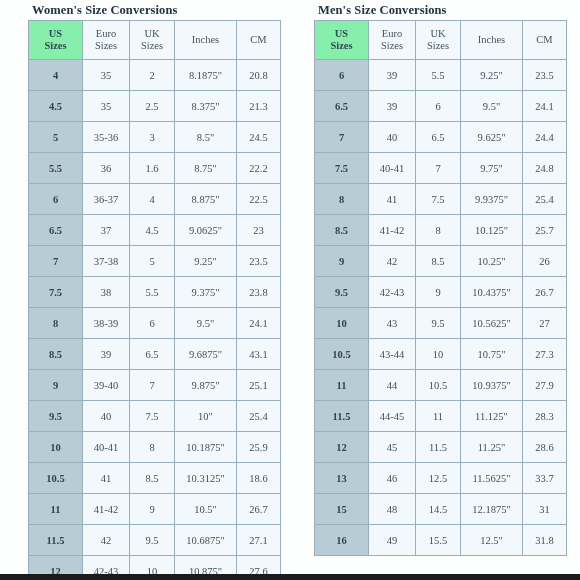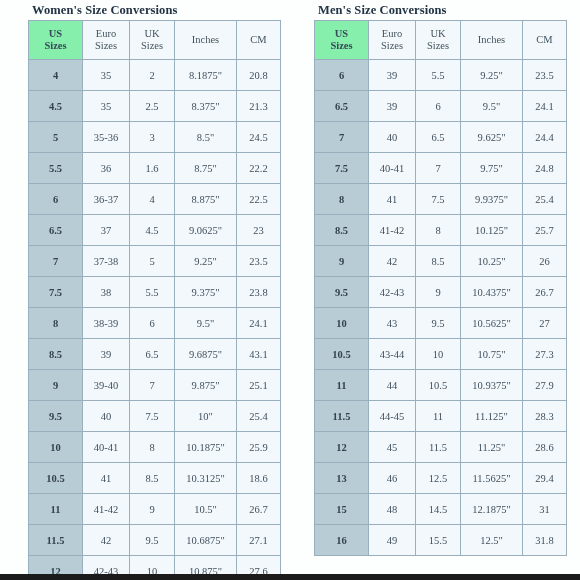--- a/index.html
+++ b/index.html
@@ -381,21 +381,21 @@
             <td>45</td>
             <td>11.5</td>
             <td>11.25"</td>
             <td>28.6</td>
           </tr>
           <tr>
             <td class="col-us">13</td>
             <td>46</td>
             <td>12.5</td>
             <td>11.5625"</td>
-            <td>29.4</td>
+            <td>33.7</td>
           </tr>
           <tr>
             <td class="col-us">15</td>
             <td>48</td>
             <td>14.5</td>
             <td>12.1875"</td>
             <td>31</td>
           </tr>
           <tr>
             <td class="col-us">16</td>

